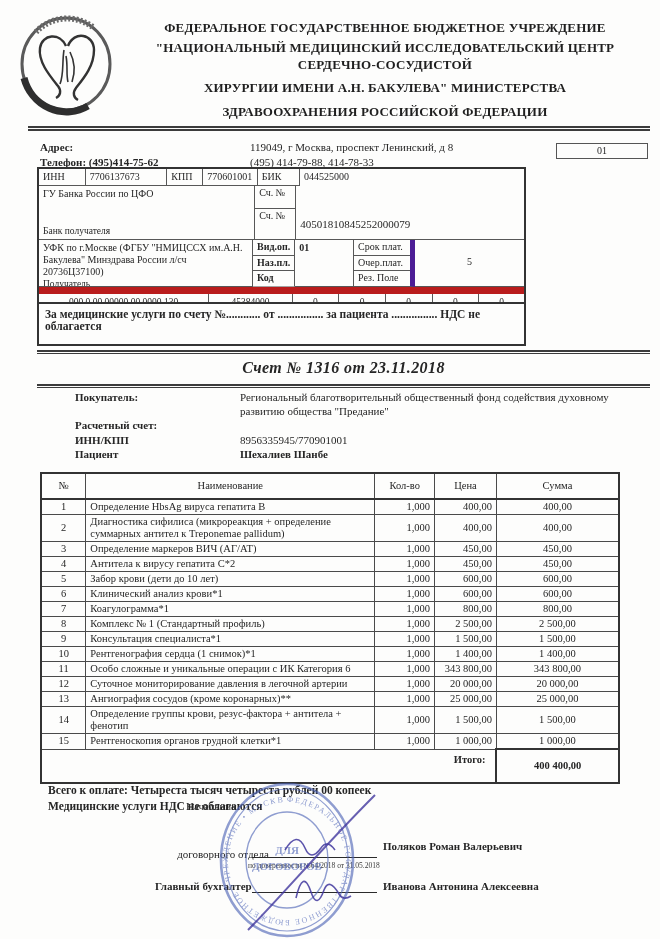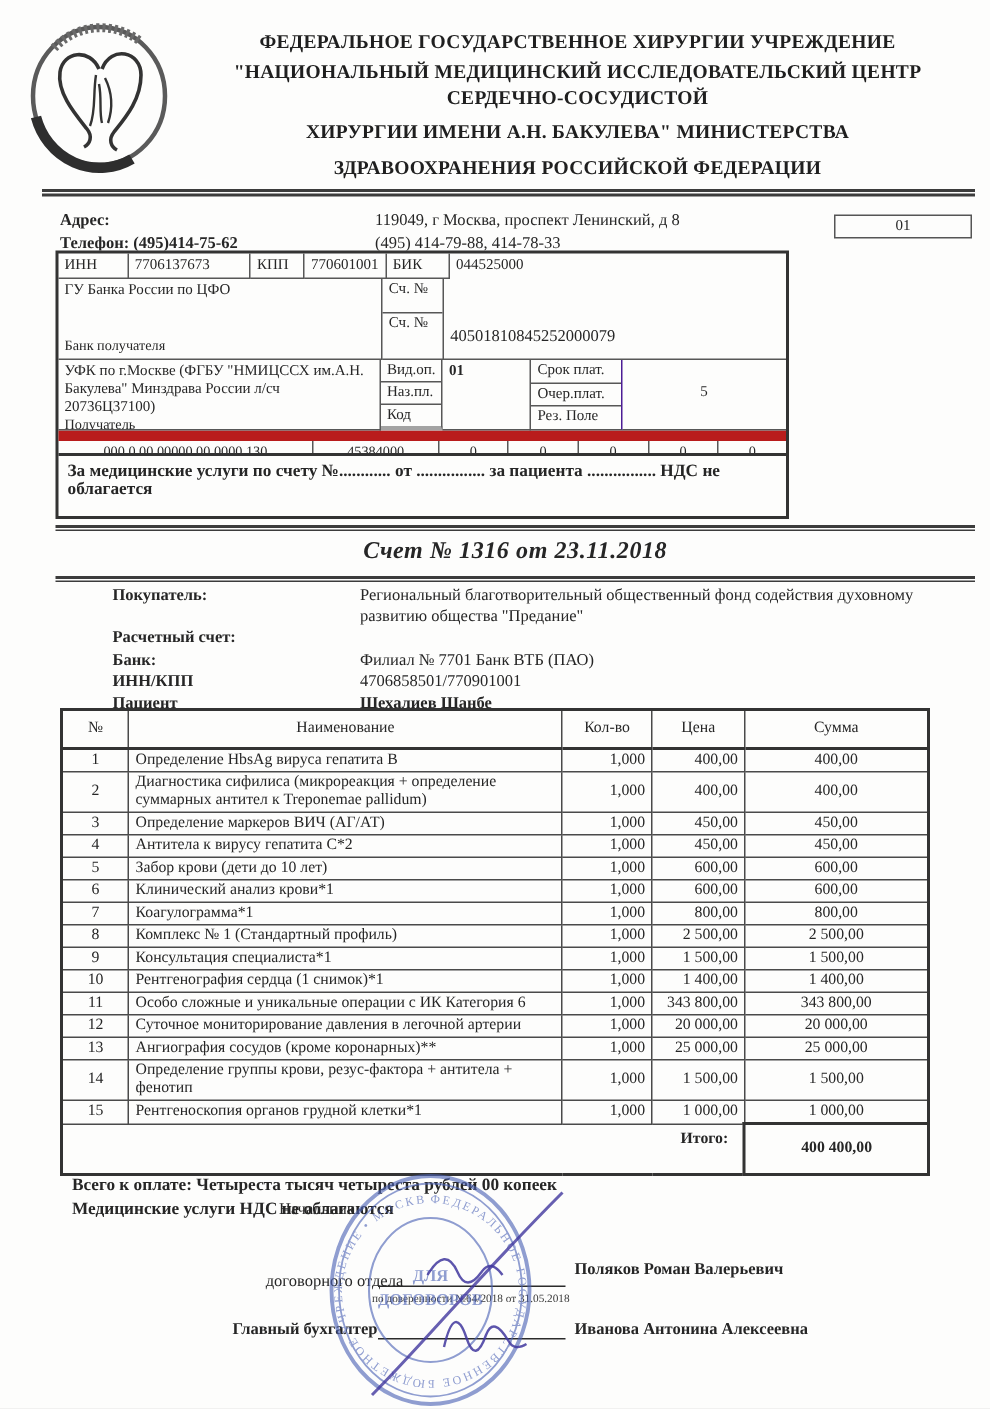--- a/index.html
+++ b/index.html
@@ -79,21 +79,21 @@
   <svg class="logo" viewBox="0 0 100 104">
     <ellipse cx="50" cy="52" rx="44" ry="46" fill="none" stroke="#5a5a5a" stroke-width="3"></ellipse>
     <path d="M 8 66 A 44 46 0 0 0 72 94" fill="none" stroke="#2e2e2e" stroke-width="7"></path>
     <path d="M 20 20 A 44 46 0 0 1 78 16" fill="none" stroke="#6a6a6a" stroke-width="6" stroke-dasharray="2 2"></path>
     <path d="M 50 34 C 44 20 26 22 24 36 C 22 50 34 64 42 74 C 46 79 44 84 40 86" fill="none" stroke="#333" stroke-width="2.4"></path>
     <path d="M 52 34 C 58 18 78 22 78 38 C 78 54 68 66 60 76 C 56 81 58 86 62 88" fill="none" stroke="#333" stroke-width="2.4"></path>
     <path d="M 48 38 C 46 50 48 62 44 72 M 54 40 C 58 48 60 58 56 70 M 50 44 C 52 54 50 62 52 70" fill="none" stroke="#333" stroke-width="1.6"></path>
   </svg>
 
   <div class="orgname">
-    <div class="l1">ФЕДЕРАЛЬНОЕ ГОСУДАРСТВЕННОЕ ХИРУРГИИ УЧРЕЖДЕНИЕ</div>
+    <div class="l1">ФЕДЕРАЛЬНОЕ ГОСУДАРСТВЕННОЕ БЮДЖЕТНОЕ УЧРЕЖДЕНИЕ</div>
     <div class="l2">"НАЦИОНАЛЬНЫЙ  МЕДИЦИНСКИЙ ИССЛЕДОВАТЕЛЬСКИЙ ЦЕНТР</div>
     <div class="l3">СЕРДЕЧНО-СОСУДИСТОЙ</div>
     <div class="l4">ХИРУРГИИ ИМЕНИ А.Н. БАКУЛЕВА" МИНИСТЕРСТВА</div>
     <div class="l5">ЗДРАВООХРАНЕНИЯ РОССИЙСКОЙ ФЕДЕРАЦИИ</div>
   </div>
   <div class="ruledbl" style="top:126px"></div>
 
   <div class="contact">
     <div class="row">
       <span class="lab">Адрес:</span>
@@ -124,27 +124,27 @@
         <div style="flex:0 0 23px">Сч. №</div>
         <div style="border-top:none">Сч. №</div>
       </div>
       <div class="bc noR" style="width:288px; padding-top:32px; font-size:11px">40501810845252000079</div>
     </div>
     <div class="brow" style="height:47px">
       <div class="bc leftblock" style="width:273px; font-size:10px">
         <div>УФК по г.Москве (ФГБУ "НМИЦССХ им.А.Н. Бакулева" Минздрава России л/сч 20736Ц37100)</div>
         <div class="small">Получатель</div>
       </div>
-      <div class="stackcell" style="width:52px; border-right:1px solid #575757; border-bottom:3px solid #a3a3a3;">
+      <div class="stackcell" style="width:52px; border-right:1px solid #575757; border-bottom:1px solid #a3a3a3;font-weight:bold;">
         <div>Вид.оп.</div>
         <div>Наз.пл.</div>
         <div>Код</div>
       </div>
       <div class="bc" style="width:73px; font-weight:bold">01</div>
-      <div class="stackcell" style="width:77px; border-right:1px solid #4c1d95; border-bottom:1px solid #575757;">
+      <div class="stackcell" style="width:77px; border-right:5px solid #4c1d95; border-bottom:1px solid #575757;">
         <div>Срок плат.</div>
         <div>Очер.плат.</div>
         <div>Рез. Поле</div>
       </div>
       <div class="bc noR" style="width:138px; text-align:center; padding-top:16px">5</div>
     </div>
     <div class="brow kbkrow" style="height:15px">
       <div class="bc" style="width:219px">000 0 00  00000 00 0000 130</div>
       <div class="bc" style="width:106px">45384000</div>
       <div class="bc" style="width:58px">0</div>
@@ -162,26 +162,22 @@
 
   <div class="buyer">
     <div class="row">
       <span class="lab">Покупатель:</span>
       <span class="val">Региональный благотворительный общественный фонд содействия духовному развитию общества "Предание"</span>
     </div>
     <div class="row">
       <span class="lab">Расчетный счет:</span>
     </div>
     <div class="row">
-      <span class="lab">Банк:</span>
-      <span class="val">Филиал № 7701 Банк ВТБ (ПАО)</span>
-    </div>
-    <div class="row">
       <span class="lab">ИНН/КПП</span>
-      <span class="val">4706858501/770901001</span>
+      <span class="val">8956335945/770901001</span>
     </div>
     <div class="row">
       <span class="lab">Пациент</span>
       <span class="val">Шехалиев Шанбе</span>
     </div>
   </div>
 
   <table class="items">
     <thead>
       <tr>

